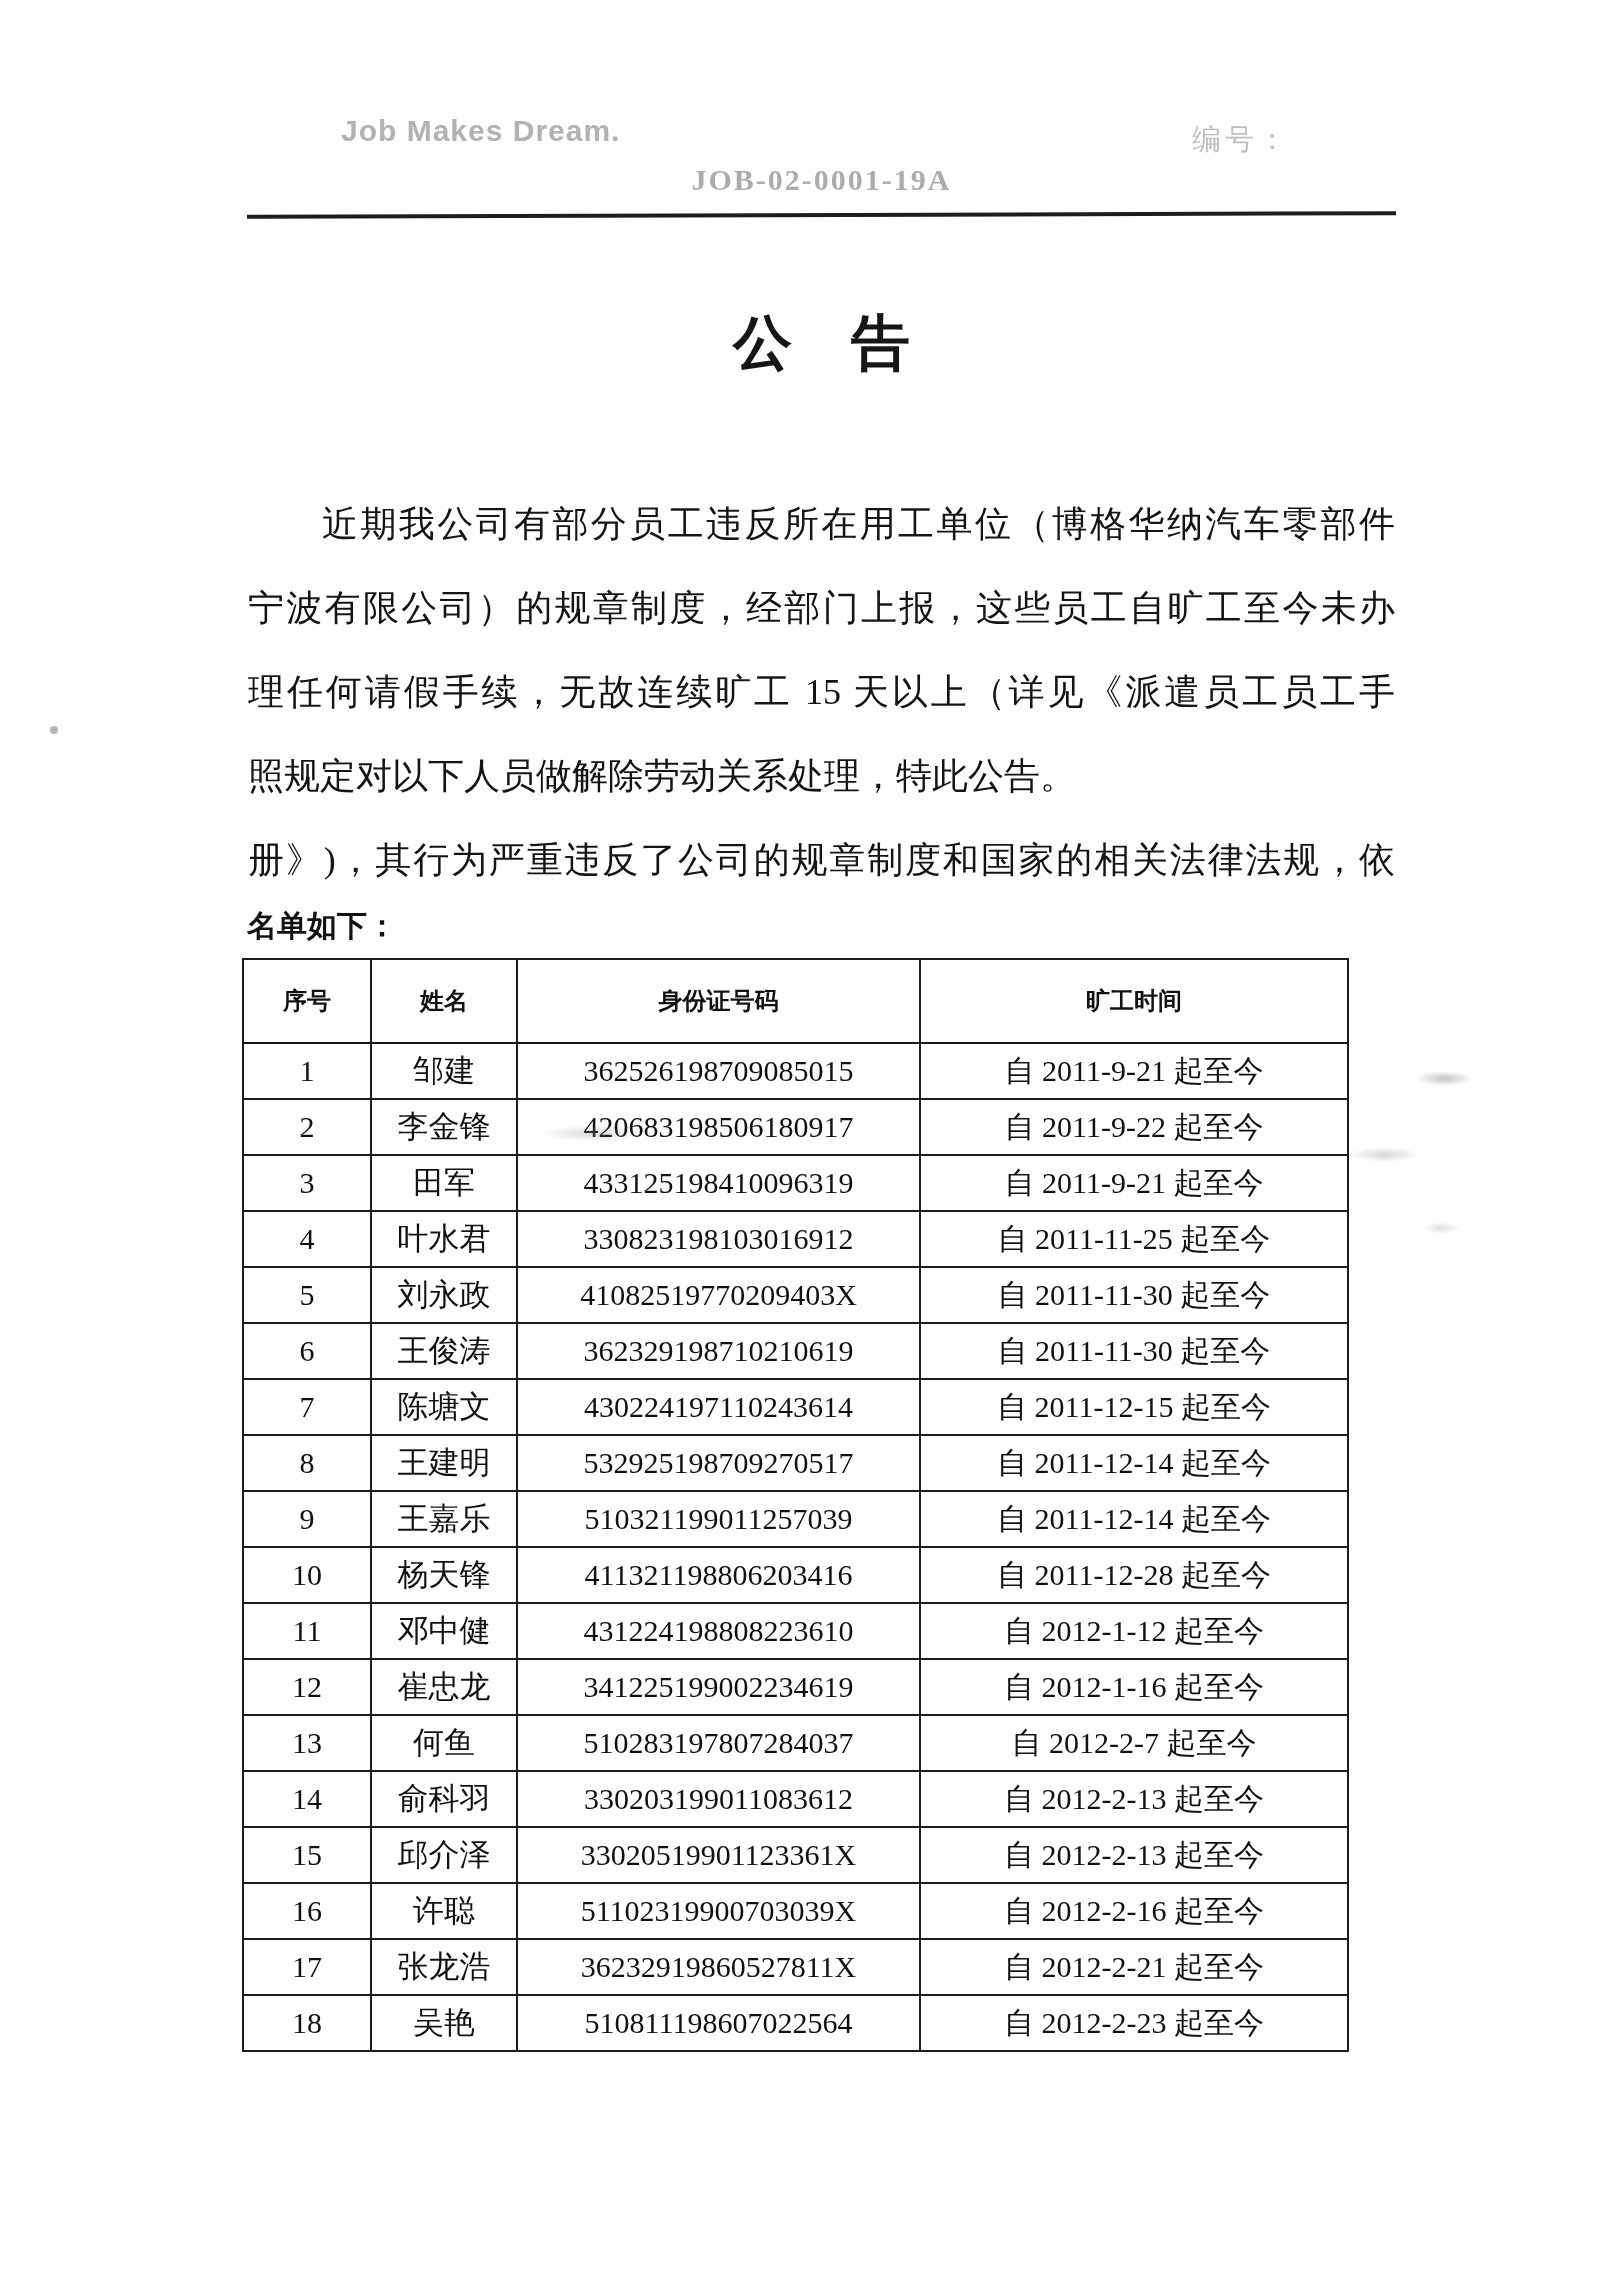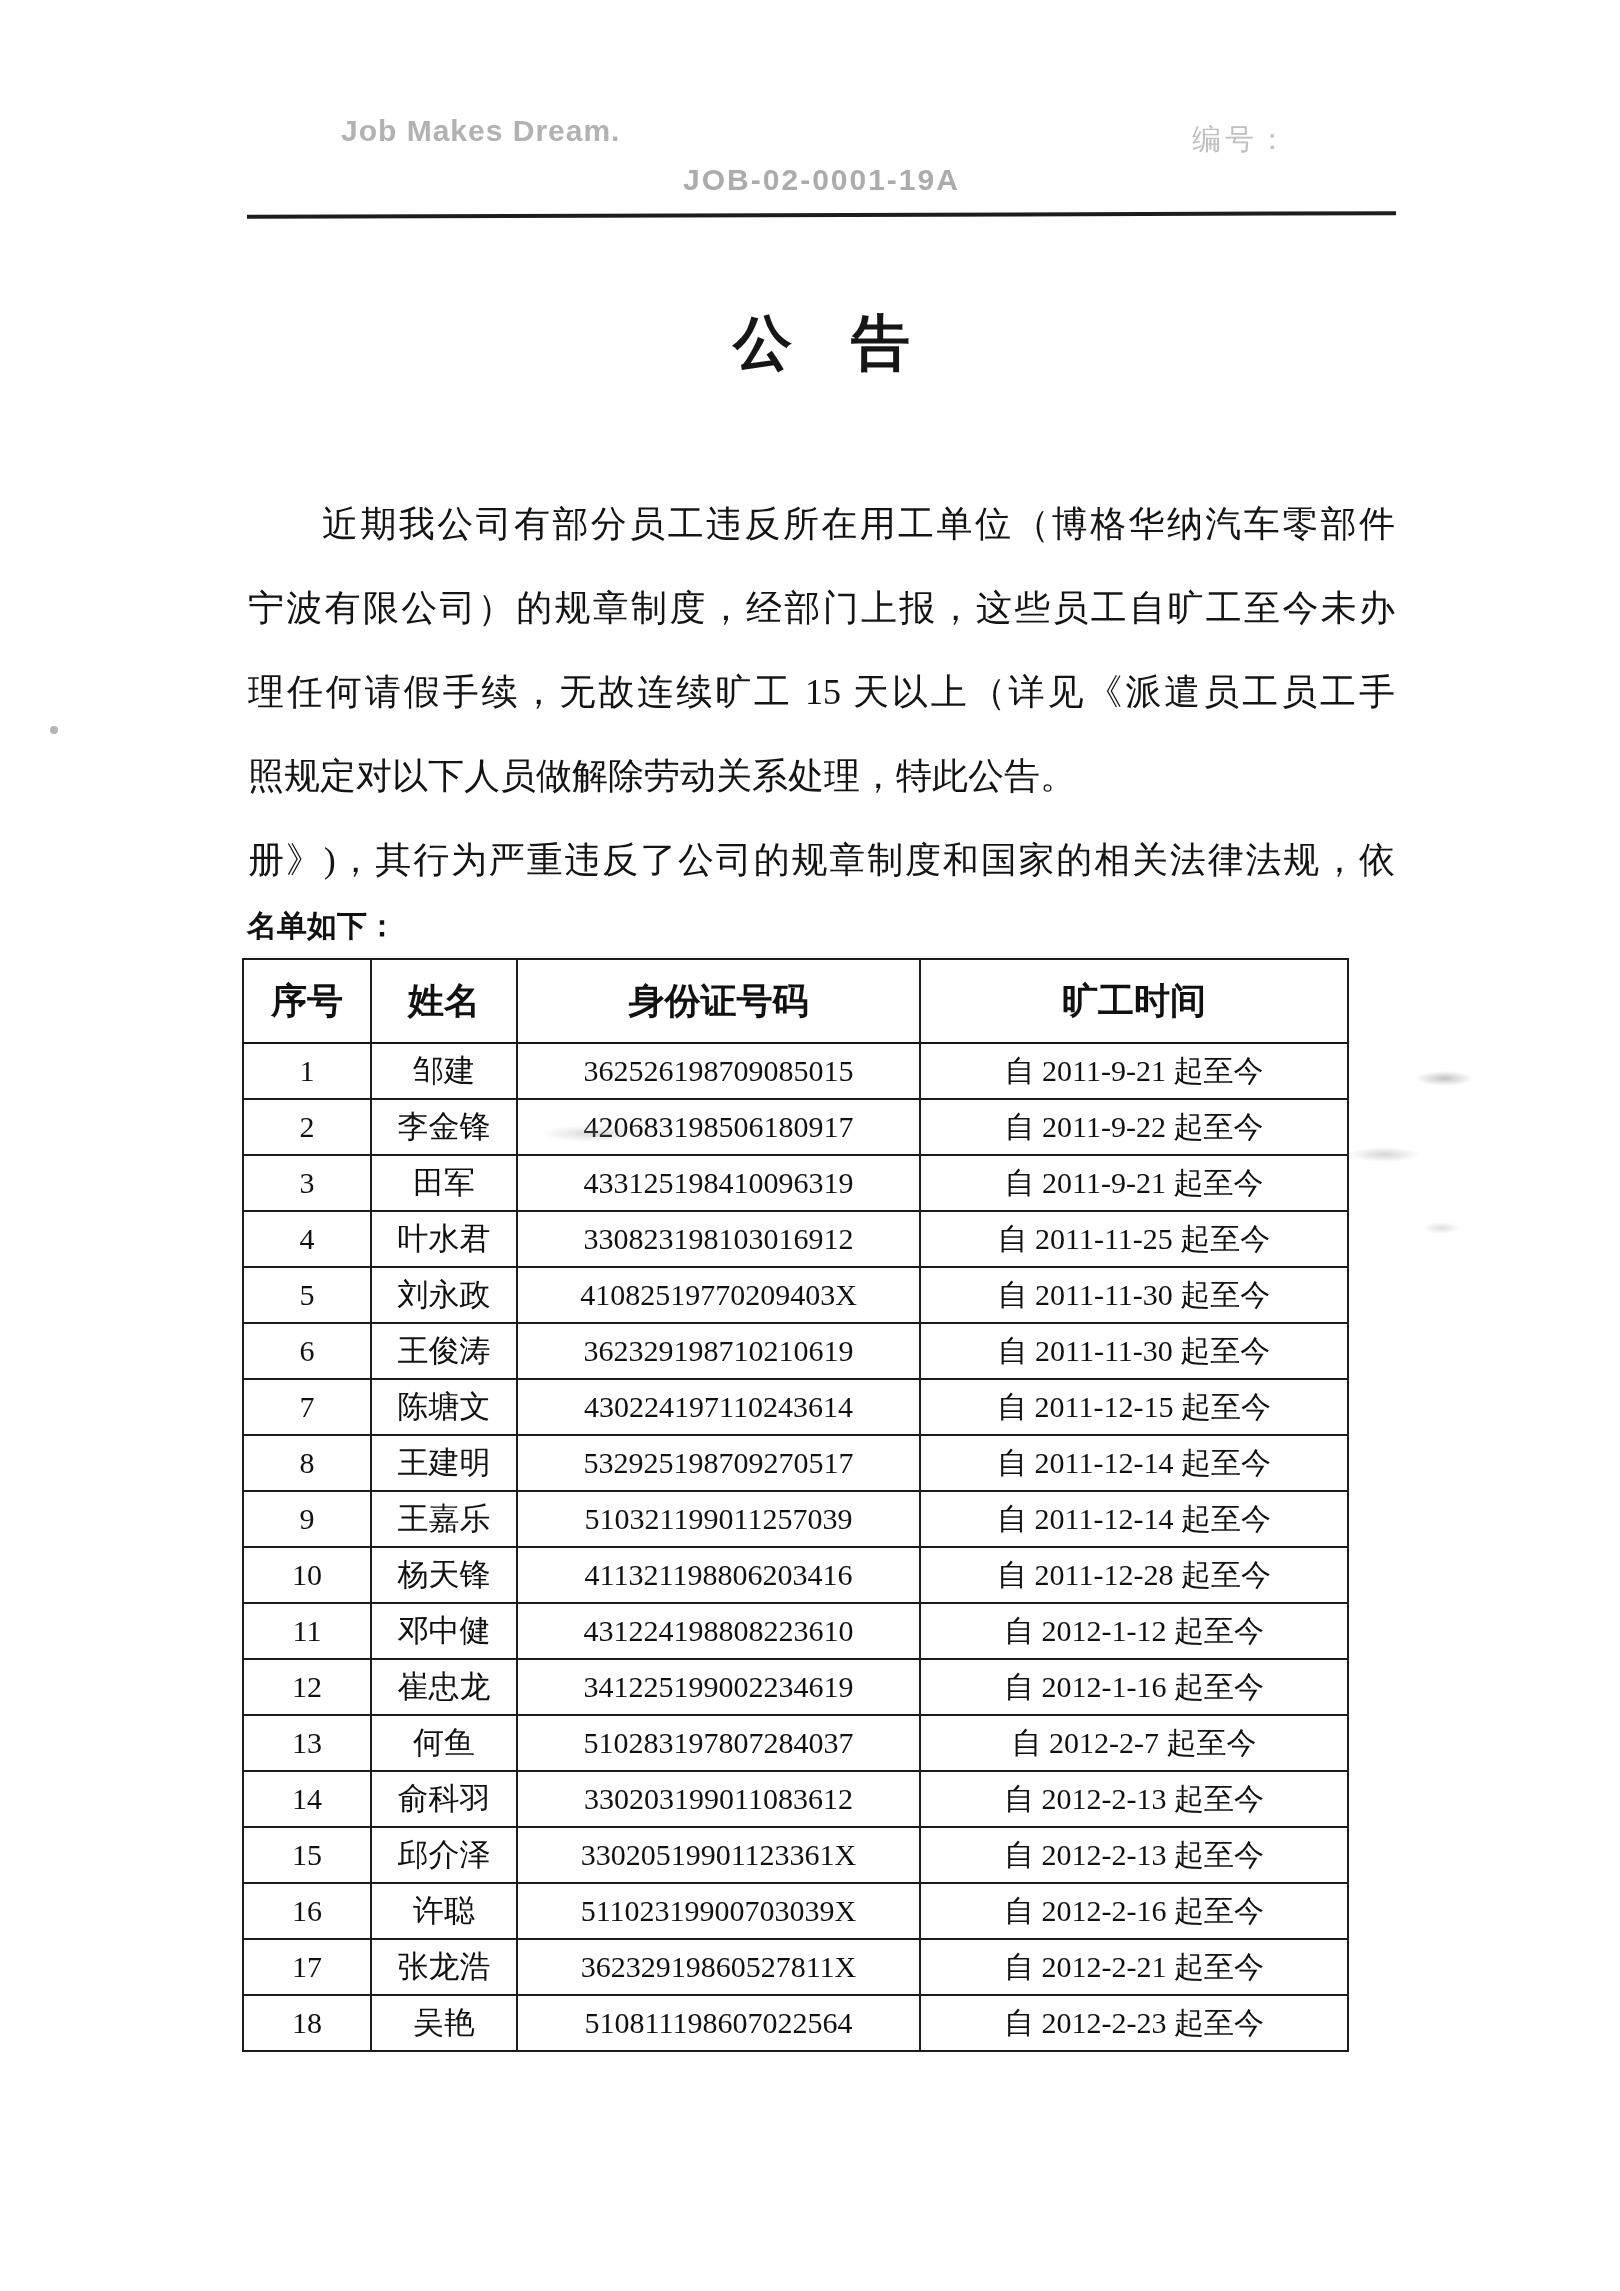--- a/index.html
+++ b/index.html
@@ -21,21 +21,21 @@
   }
   .docno {
     position:absolute; left:1192px; top:120px;
     font-family:"Liberation Sans","DejaVu Sans",sans-serif;
     font-weight:normal; font-size:29px; letter-spacing:3.9px;
     color:#bfbfbf;
   }
   .doccode {
     position:absolute; left:248px; top:163px; width:1147px;
     text-align:center;
-    font-family:Liberation Sans, sans-serif;
+    font-family:Liberation Serif, serif;
     font-weight:bold; font-size:30px; letter-spacing:2px;
     color:#acacac;
   }
   .rule {
     position:absolute; left:247px; top:213px; width:1149px; height:3.9px;
     background:#1d1d1d; transform:rotate(-0.18deg);
   }
   
   .title {
     position:absolute; left:248px; top:304px; width:1147px; margin:0;
@@ -60,21 +60,21 @@
     border-collapse:collapse; table-layout:fixed;
     border:2.9px solid #161616;
     background:#fff;
   }
   table.roster th, table.roster td {
     border:2px solid #1c1c1c;
     text-align:center; vertical-align:middle;
     padding:0; overflow:hidden; white-space:nowrap;
   }
   table.roster thead th {
-    height:82px; font-size:36px; font-weight:bold;
+    height:82px; font-size:24px; font-weight:bold;
     border-bottom:2.9px solid #161616; color:#111;
   }
   table.roster tbody td { height:54px; font-size:30px; color:#111; }
   table.roster tbody td:nth-child(2) { font-size:31px;margin-top:36px; }
   
   .speck { position:absolute; pointer-events:none; }
   .s1 { left:1416px; top:1071px; width:57px; height:14.7px;
         background:radial-gradient(ellipse at center, rgba(125,125,125,.45), rgba(255,255,255,0) 72%); }
   .s2 { left:1349px; top:1147px; width:71px; height:14.7px;
         background:radial-gradient(ellipse at center, rgba(140,140,140,.35), rgba(255,255,255,0) 72%); }

